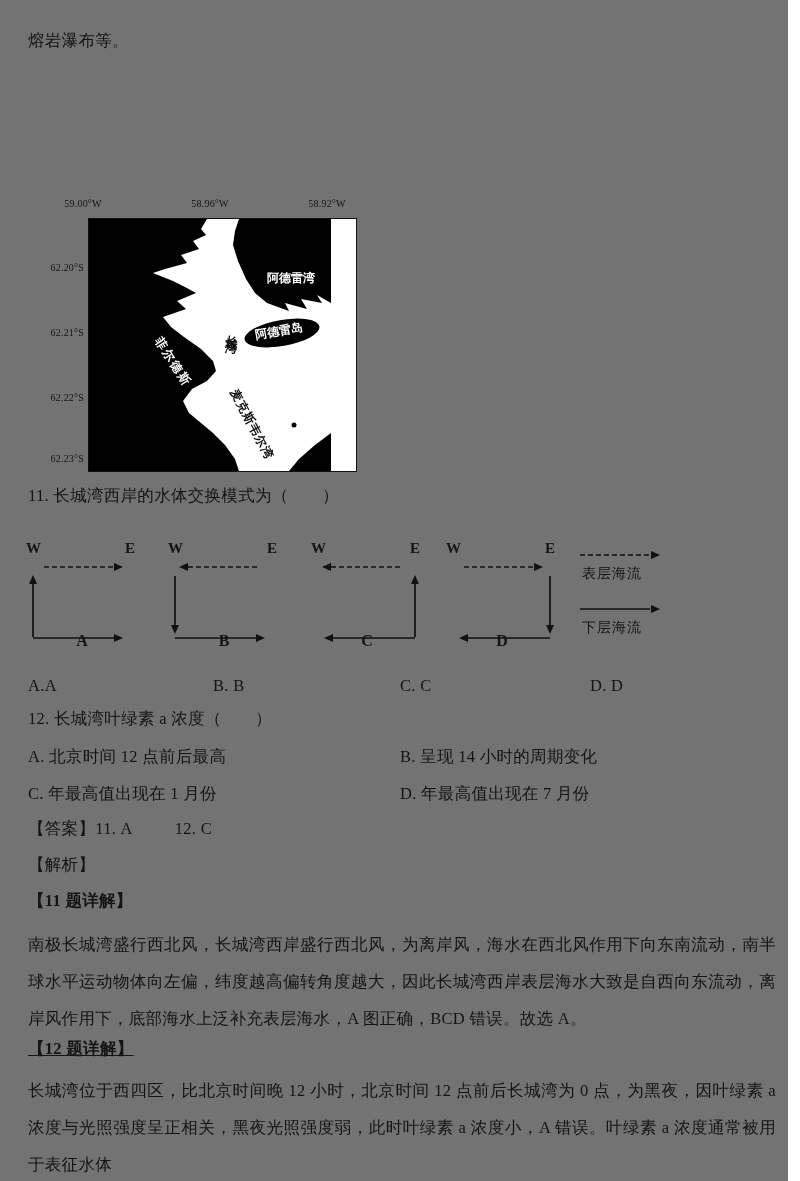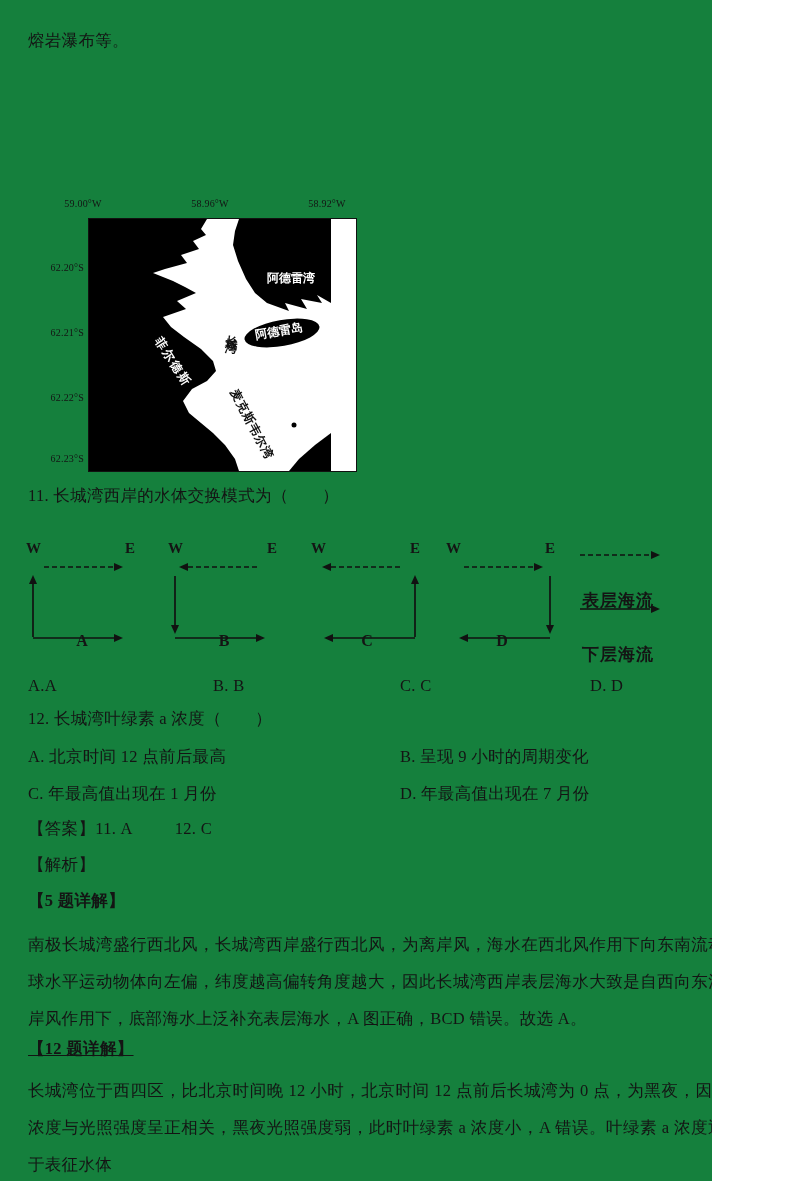--- a/index.html
+++ b/index.html
@@ -1,37 +1,37 @@
 <!DOCTYPE html>
 <html><head>
 <meta charset="utf-8">
 <style>
   html,body{margin:0;padding:0;background:#ffffff;}
-  .page{position:relative;width:712px;height:1181px;background:#15803d;overflow:hidden;
+  .page{position:relative;width:788px;height:1181px;background:#737373;overflow:hidden;
         font-family:"Liberation Serif","DejaVu Serif",serif;color:#141414;}
   .abs{position:absolute;}
   .t{font-size:16.5px;letter-spacing:0.3px;}
   .para{line-height:27.5px;text-align:justify;}
   .exp{line-height:37px;text-align:justify;}
   .indent{text-indent:2em;}
   .axis{font-size:10px;font-weight:400;letter-spacing:0.2px;}
   .lon{width:80px;text-align:center;}
   .lat{width:58px;text-align:right;}
   .mapbox{width:242px;height:252px;border:1px solid #111;background:#fff;padding-left:25px;}
   .mapbox svg{position:absolute;left:0;top:0;}
   .maplabel{position:absolute;font-size:12px;font-weight:700;line-height:1;white-space:nowrap;}
   .white{color:#fff;}
   .black{color:#111;}
   .vert{writing-mode:vertical-rl;letter-spacing:3px;}
   .diagram{position:absolute;width:112px;height:112px;}
   .we{position:absolute;top:0;font-size:15px;font-weight:700;}
   .dletter{position:absolute;top:92px;left:0;width:100%;text-align:center;
            font-size:16px;font-weight:700;}
   .dsvg{position:absolute;left:0;top:18px;}
-  .legendlab{font-size:17px;font-weight:700;letter-spacing:1px;margin-top:24px;}
+  .legendlab{font-size:14px;font-weight:400;letter-spacing:1px;}
   .bold{font-weight:700;}
   .ans-gap{margin-left:42px;}
 </style>
 </head>
 <body>
 
 <div class="page">
 
   <div class="abs t" style="left:28px;top:30px;">熔岩瀑布等。</div>
 
@@ -133,28 +133,28 @@
     </svg>
   <div class="abs legendlab" style="left:582px;top:619px;">下层海流</div>
 
   <div class="abs t" style="left:28px;top:676px;">A.A</div>
   <div class="abs t" style="left:213px;top:676px;">B. B</div>
   <div class="abs t" style="left:400px;top:676px;">C. C</div>
   <div class="abs t" style="left:590px;top:676px;">D. D</div>
 
   <div class="abs t" style="left:28px;top:708px;">12. 长城湾叶绿素 a 浓度（　　）</div>
   <div class="abs t" style="left:28px;top:746px;">A. 北京时间 12 点前后最高</div>
-  <div class="abs t" style="left:400px;top:746px;">B. 呈现 9 小时的周期变化</div>
+  <div class="abs t" style="left:400px;top:746px;">B. 呈现 14 小时的周期变化</div>
   <div class="abs t" style="left:28px;top:783px;">C. 年最高值出现在 1 月份</div>
   <div class="abs t" style="left:400px;top:783px;">D. 年最高值出现在 7 月份</div>
 
   <div class="abs t" style="left:28px;top:818px;">
     <span>【答案】</span><span>11. A</span><span class="ans-gap">12. C</span>
   </div>
   <div class="abs t" style="left:28px;top:854px;">【解析】</div>
 
-  <div class="abs t bold" style="left:28px;top:890px;">【5 题详解】</div>
+  <div class="abs t bold" style="left:28px;top:890px;">【11 题详解】</div>
   <div class="abs t exp" style="left:28px;top:926px;width:748px;">南极长城湾盛行西北风，长城湾西岸盛行西北风，为离岸风，海水在西北风作用下向东南流动，南半球水平运动物体向左偏，纬度越高偏转角度越大，因此长城湾西岸表层海水大致是自西向东流动，离岸风作用下，底部海水上泛补充表层海水，A 图正确，BCD 错误。故选 A。</div>
 
   <div class="abs t bold" style="left:28px;top:1038px;text-decoration:underline;">【12 题详解】</div>
   <div class="abs t exp" style="left:28px;top:1072px;width:748px;">长城湾位于西四区，比北京时间晚 12 小时，北京时间 12 点前后长城湾为 0 点，为黑夜，因叶绿素 a 浓度与光照强度呈正相关，黑夜光照强度弱，此时叶绿素 a 浓度小，A 错误。叶绿素 a 浓度通常被用于表征水体</div>
 
 </div>
 
 </body></html>

